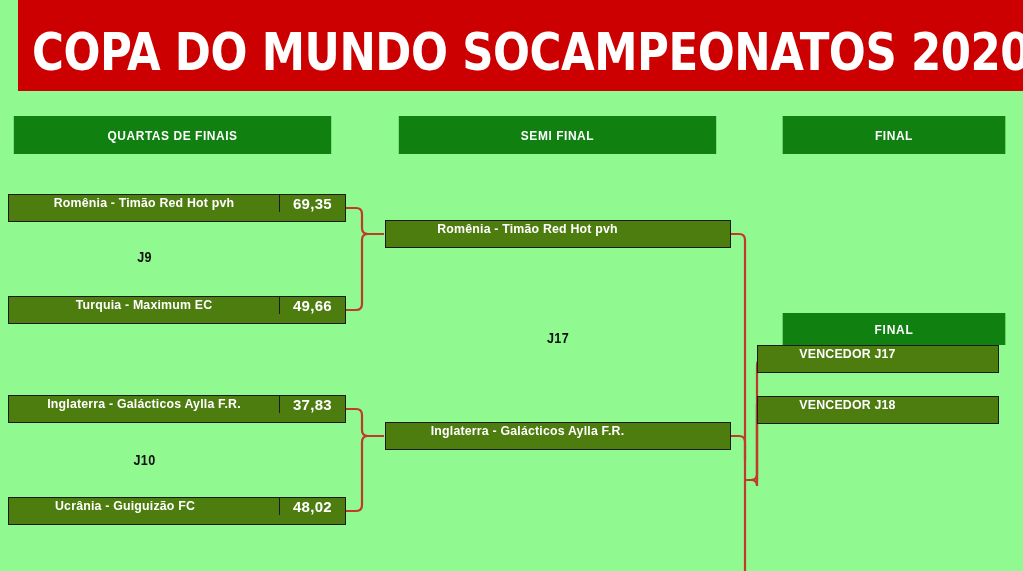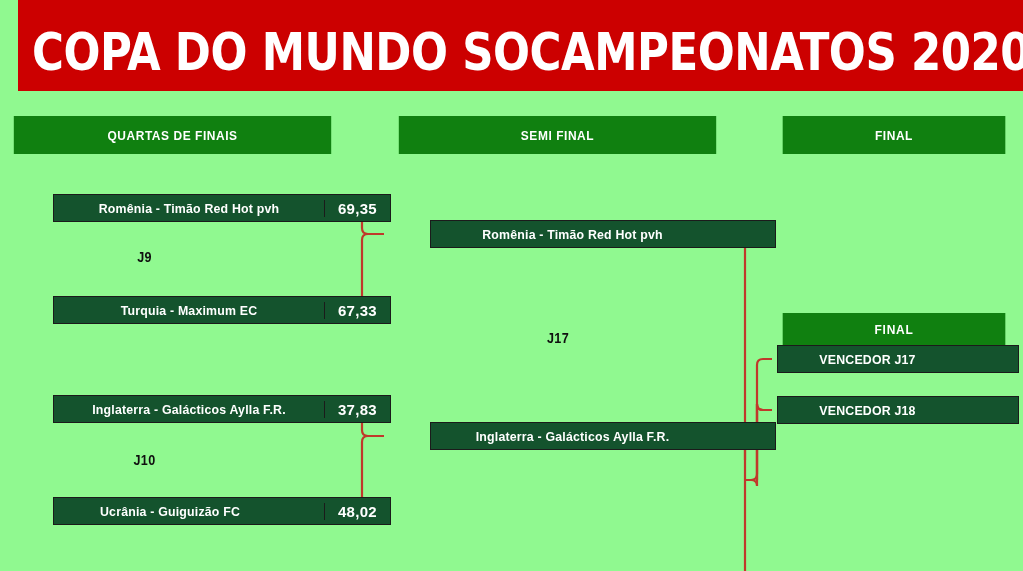--- a/index.html
+++ b/index.html
@@ -54,26 +54,25 @@
     text-align: center;
     transform: scaleX(0.92);
   }
   #header-quartas { left: 0px;   top: 116px; width: 345px; }
   #header-semi    { left: 385px; top: 116px; width: 345px; }
   #header-final   { left: 773px; top: 116px; width: 242px; }
 
   
   .match-box {
     position: absolute;
-    background: #14532d;
+    background: #4d7c0f;
     border: 1px solid #1b1b1b;
     box-sizing: border-box;
     display: flex;
-    align-items: center;
-    margin-left: 45px;
+    align-items: flex-start;
   }
   .match-team {
     flex: 1 1 auto;
     color: #FFFFFF;
     font-size: 13px;
     font-weight: bold;
     letter-spacing: 0.2px;
     display: flex;
     align-items: center;
     justify-content: center;
@@ -103,21 +102,21 @@
   #qf-match2-top    { top: 395px; }
   #qf-match2-bottom { top: 497px; gap: 38px; }
 
   
   .sf { left: 385px; width: 346px; height: 28px; }
   .sf .match-score { width: 60px; }
   #sf-match1 { top: 220px; }
   #sf-match2 { top: 422px; }
 
   
-  .fn { left: 732px; width: 242px; height: 28px; }
+  .fn { left: 757px; width: 242px; height: 28px; }
   .fn .match-score { width: 60px; }
   #final-slot1 { top: 345px; }
   #final-slot2 { top: 396px; }
 
   
   #final-subheader {
     position: absolute;
     left: 773px;
     top: 313px;
     width: 242px;
@@ -194,21 +193,21 @@
 
 <div class="match-box qf" id="qf-match1-top">
   <div class="match-team">Romênia - Timão Red Hot pvh</div>
   <div class="match-score">69,35</div>
 </div>
 
 <div class="game-label" id="label-j9">J9</div>
 
 <div class="match-box qf" id="qf-match1-bottom">
   <div class="match-team">Turquia - Maximum EC</div>
-  <div class="match-score">67,33</div>
+  <div class="match-score">49,66</div>
 </div>
 
 <div class="match-box qf" id="qf-match2-top">
   <div class="match-team">Inglaterra - Galácticos Aylla F.R.</div>
   <div class="match-score">37,83</div>
 </div>
 
 <div class="game-label" id="label-j10">J10</div>
 
 <div class="match-box qf" id="qf-match2-bottom">

